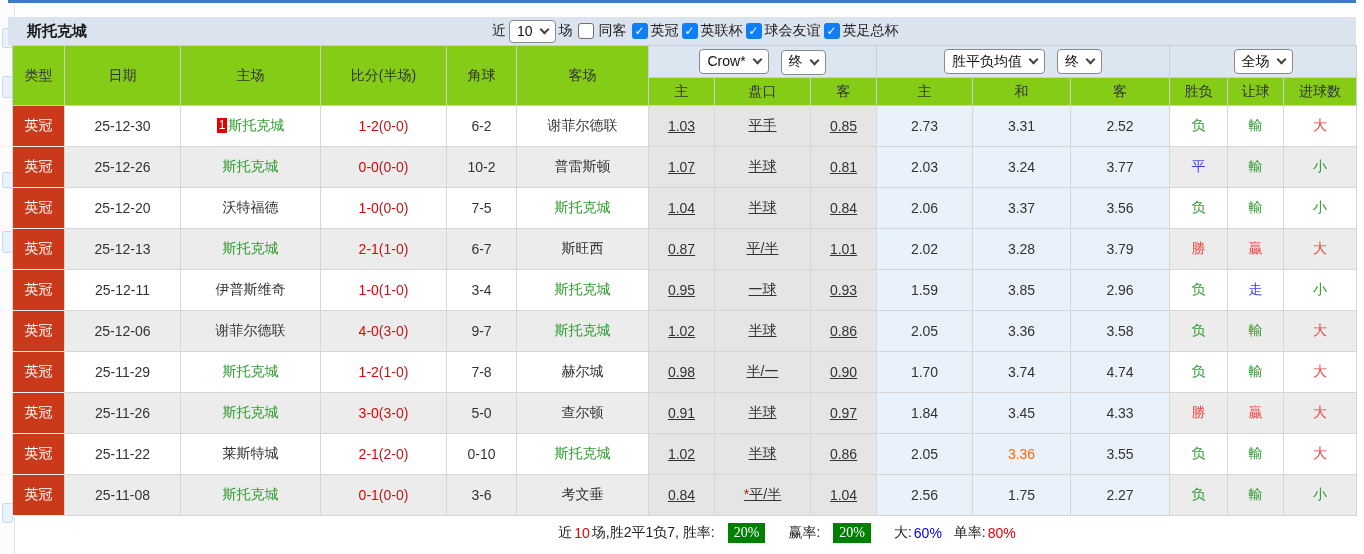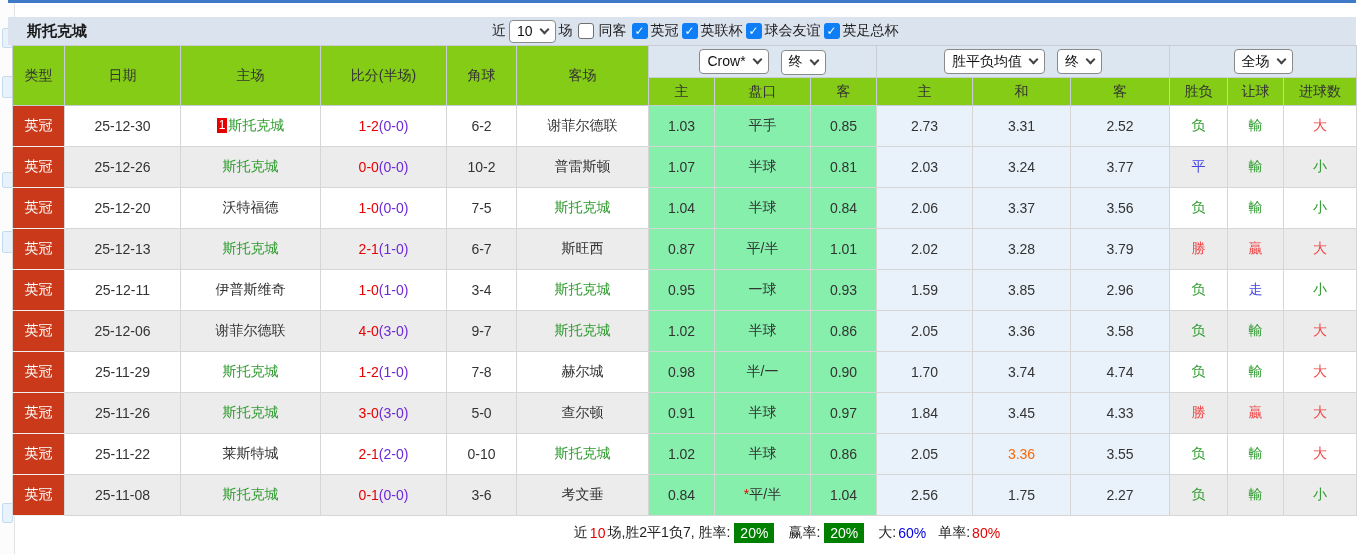--- a/index.html
+++ b/index.html
@@ -40,39 +40,39 @@
   th, td { border:1px solid #c9ced6; text-align:center; overflow:hidden; white-space:nowrap; }
   thead th { background:#84cc16; font-weight:normal; color:#333; }
   thead tr.row-a th { height:32px; }
   thead tr.row-b th { height:28px; }
   .th-group { background:#dce6f0; }
   .th-group .sel { margin:0 4px; }
 
   tbody td { height:41px; border-color:#d6d6d6; }
   tr.odd td { background:#fff; }
   tr.even td { background:#ececec; }
-  tbody td.crow { background:#86efac; }
+  tbody td.crow { background:#e5e5e5;text-decoration:underline; }
   tbody td.avg { background:#e9f2fa; }
   tbody td.league { background:#c9391a; color:#fff; border-bottom-color:#eee; }
 
   .c-team { color:#2e9b2e; }
   .score-main { color:#e60000; }
-  .score-half { color:#6d28d9; }
+  .score-half { color:#b91c1c; }
   .c-green { color:#2e9b2e; }
   .c-red { color:#f04545; }
   .c-blue { color:#4545e8; }
   .c-orange { color:#ff6600; }
   .star { color:#e60000; }
   .rank-badge { display:inline-block; background:#e60000; color:#fff; font-size:12px;
     line-height:15px; padding:0 2px; margin-right:1px; vertical-align:1px; }
 
   .summary { height:34px; display:flex; align-items:center; justify-content:center;
     padding-left:210px; color:#222; }
   .summary span { margin:0 1px; }
-  .pct-badge { background:#008000; color:#fff; padding:2px 6px; margin:0 3px !important; }
+  .pct-badge { background:#008000; color:#fff; padding:2px 6px; margin:0 12px !important;font-family:Liberation Serif, serif; }
   .v-red { color:#e60000; }
   .v-blue { color:#0000e0; }
   .gap { width:8px; display:inline-block; }
 </style>
 </head>
 <body>
 
 <div class="sidebar-strip">
   <div class="sb-box" style="top:28px;height:20px;"></div>
   <div class="sb-box" style="top:76px;height:22px;"></div>

